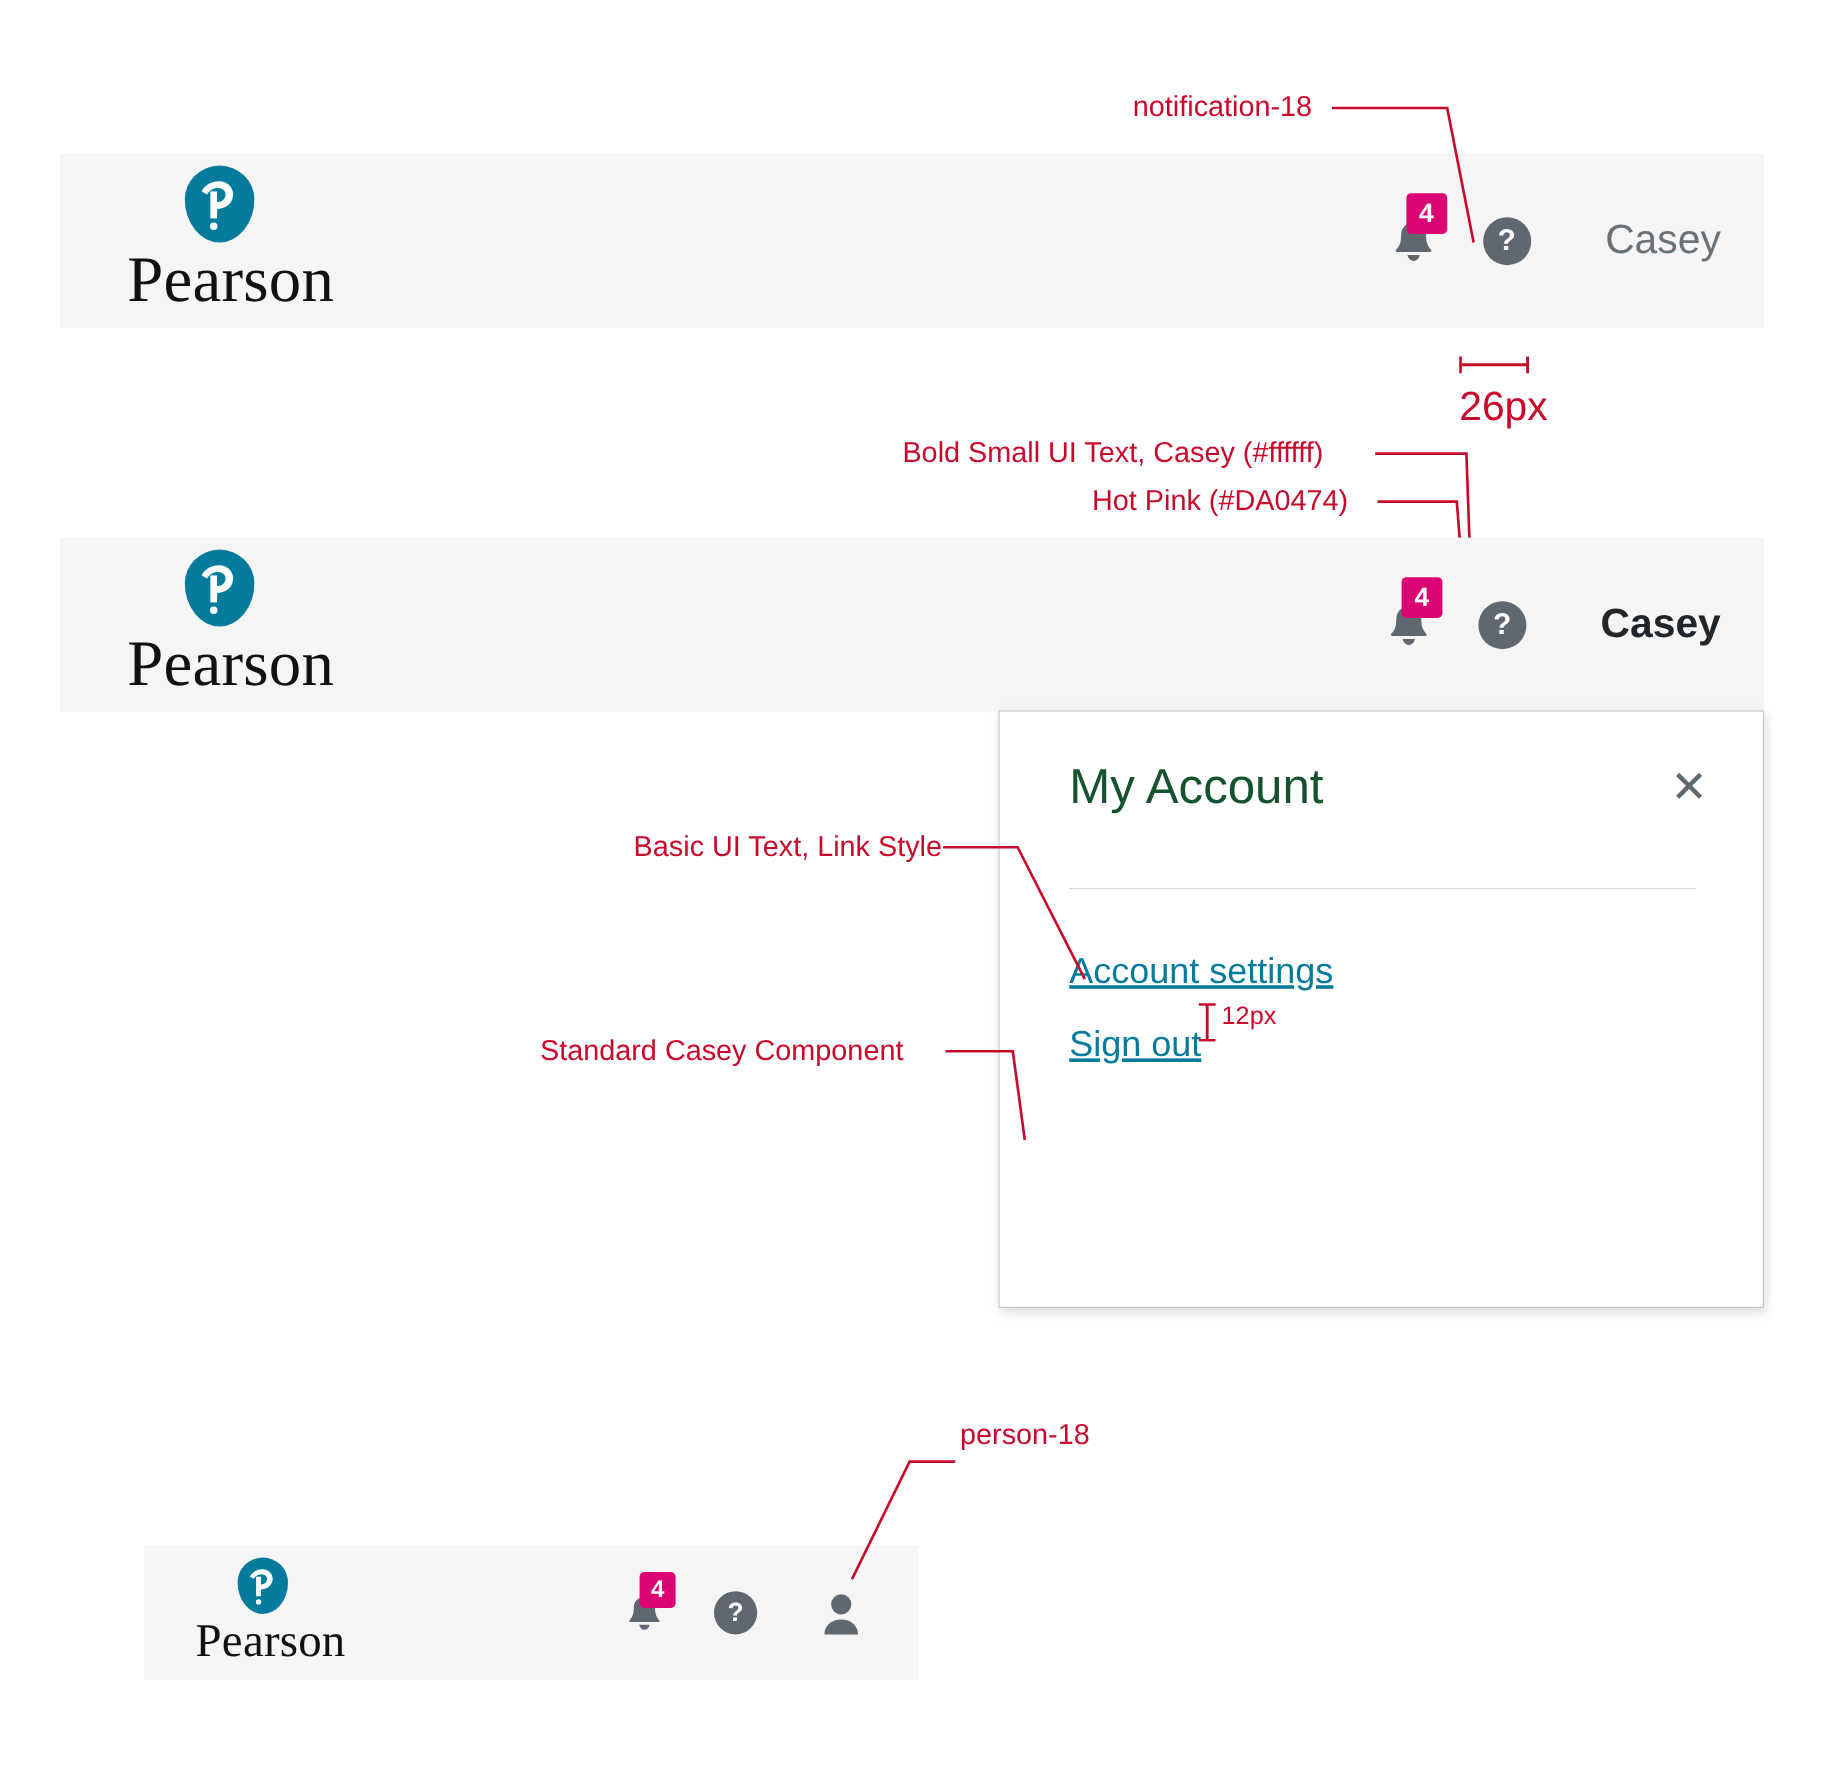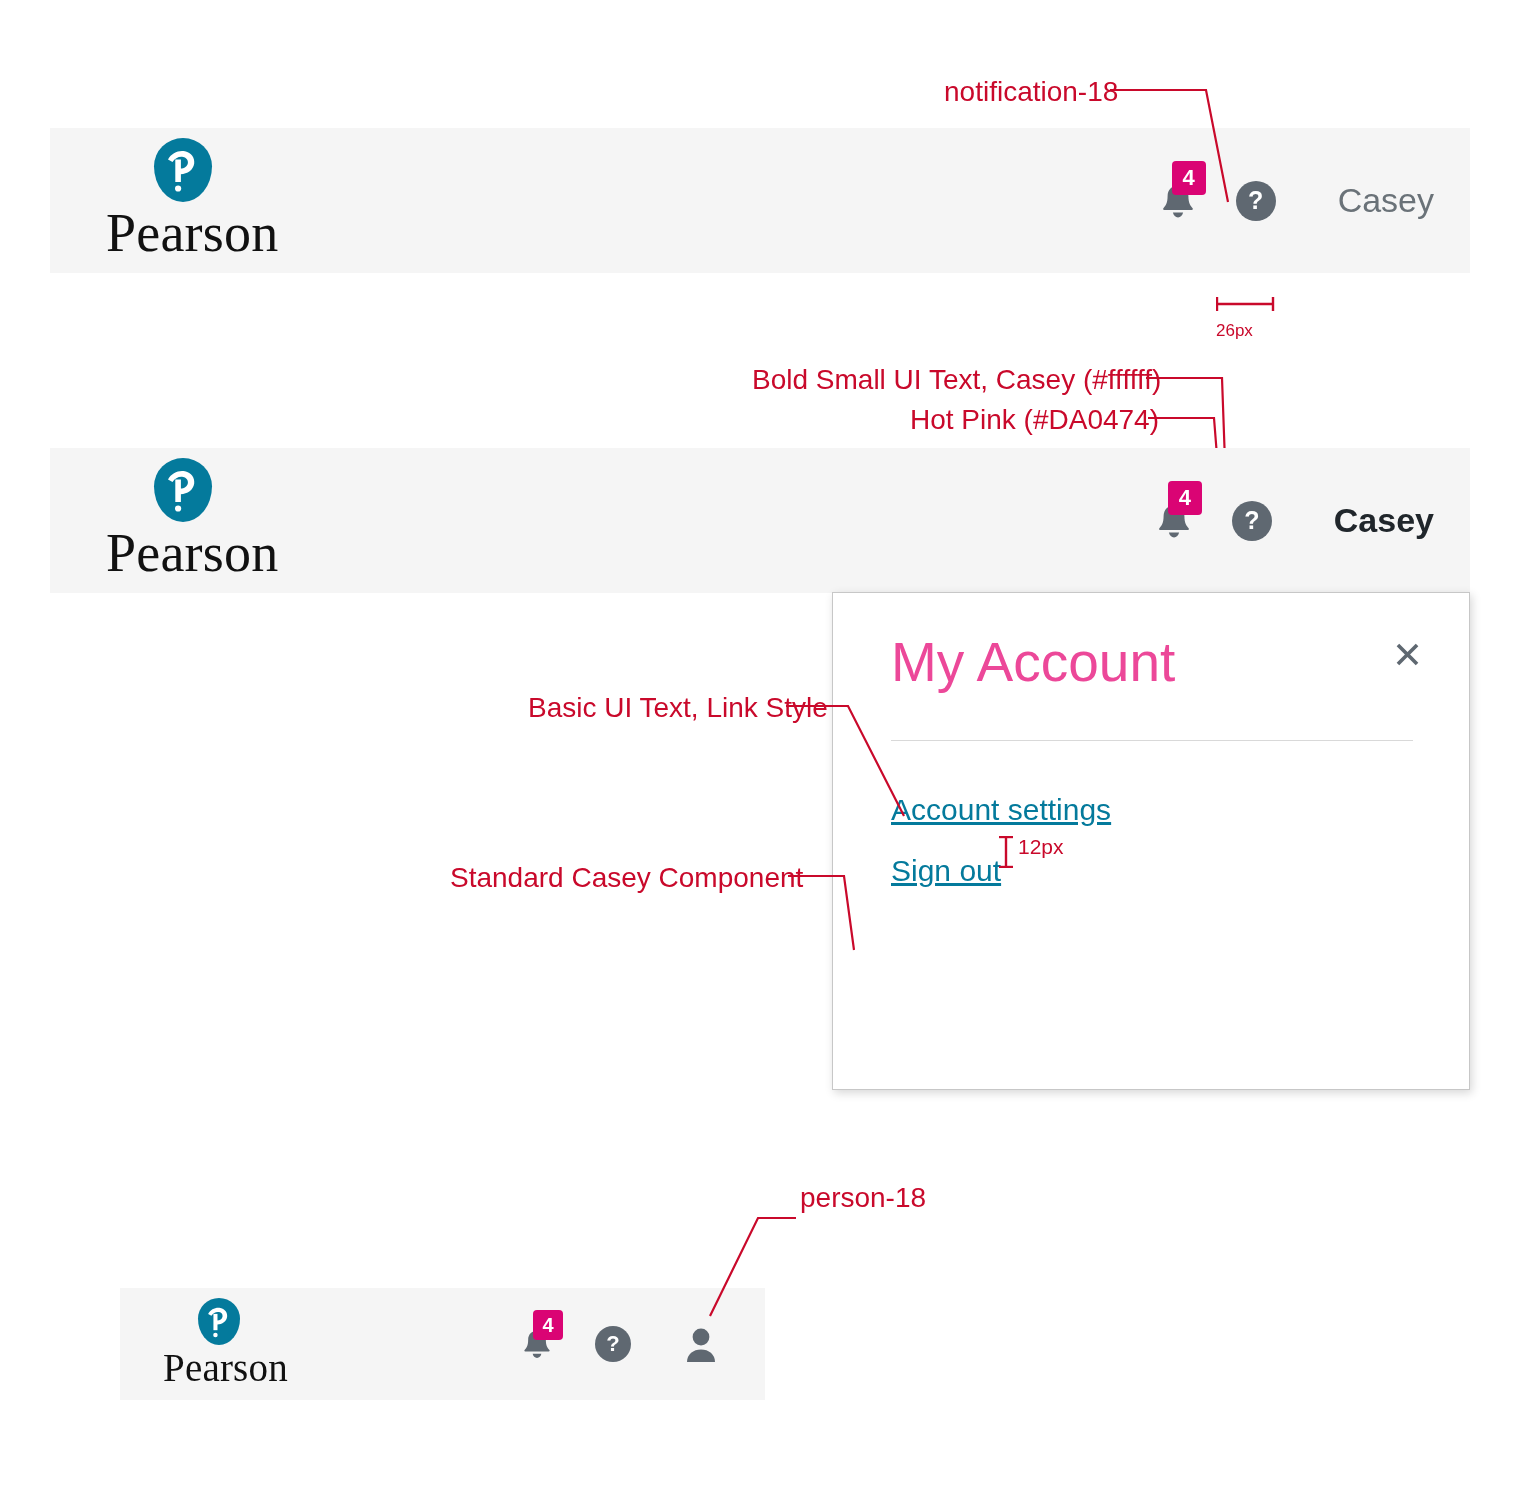--- a/index.html
+++ b/index.html
@@ -115,22 +115,22 @@
   .drawer-head {
     position: absolute;
     left: 58px;
     top: 42px;
     right: 40px;
     display: flex;
     align-items: flex-start;
     justify-content: space-between;
   }
   .drawer-title {
-    font-size: 55px;
-    color: #ec4899;
+    font-size: 41px;
+    color: #14532d;
     font-weight: normal;
     line-height: 1;
     margin: 0;
     text-align: center;
   }
   .drawer-close {
     color: #5f6871;
     font-size: 37px;
     line-height: 1;
     font-weight: 300;
@@ -158,21 +158,21 @@
     font-size: 30px;
     line-height: 1.15;
     white-space: nowrap;
   }
   .drawer-link + .drawer-link { margin-top: 26px; }
 
   
   .anno {
     position: absolute;
     color: #c9092b;
-    font-size: 28px;
+    font-size: 24px;
     font-family: "Liberation Sans", sans-serif;
     white-space: nowrap;
     line-height: 1;
   }
 
   .leader { position: absolute; overflow: visible; }
   .leader path, .leader line {
     stroke: #c9092b;
     stroke-width: 2.2;
     fill: none;
@@ -225,21 +225,21 @@
   <path d="M0 6 H72 L96 6 L118 118"></path>
 </svg>
 
 <div class="meas-h" style="left:1216px;top:295px">
   <svg width="60" height="18">
     <line x1="1" y1="2" x2="1" y2="16"></line>
     <line x1="1" y1="9" x2="57" y2="9"></line>
     <line x1="57" y1="2" x2="57" y2="16"></line>
   </svg>
 </div>
-<div class="anno" style="left:1216px;top:322px;font-size:17px">26px</div>
+<div class="anno" style="left:1216px;top:322px;font-size:34px">26px</div>
 
 <div class="anno" style="left:752px;top:366px">Bold Small UI Text, Casey (#ffffff)</div>
 <svg class="leader" style="left:1146px;top:370px" width="110" height="130">
   <path d="M0 8 H52 L76 8 L80 120"></path>
 </svg>
 
 <div class="anno" style="left:910px;top:406px">Hot Pink (#DA0474)</div>
 <svg class="leader" style="left:1148px;top:410px" width="110" height="95">
   <path d="M0 8 H46 L66 8 L72 84"></path>
 </svg>

